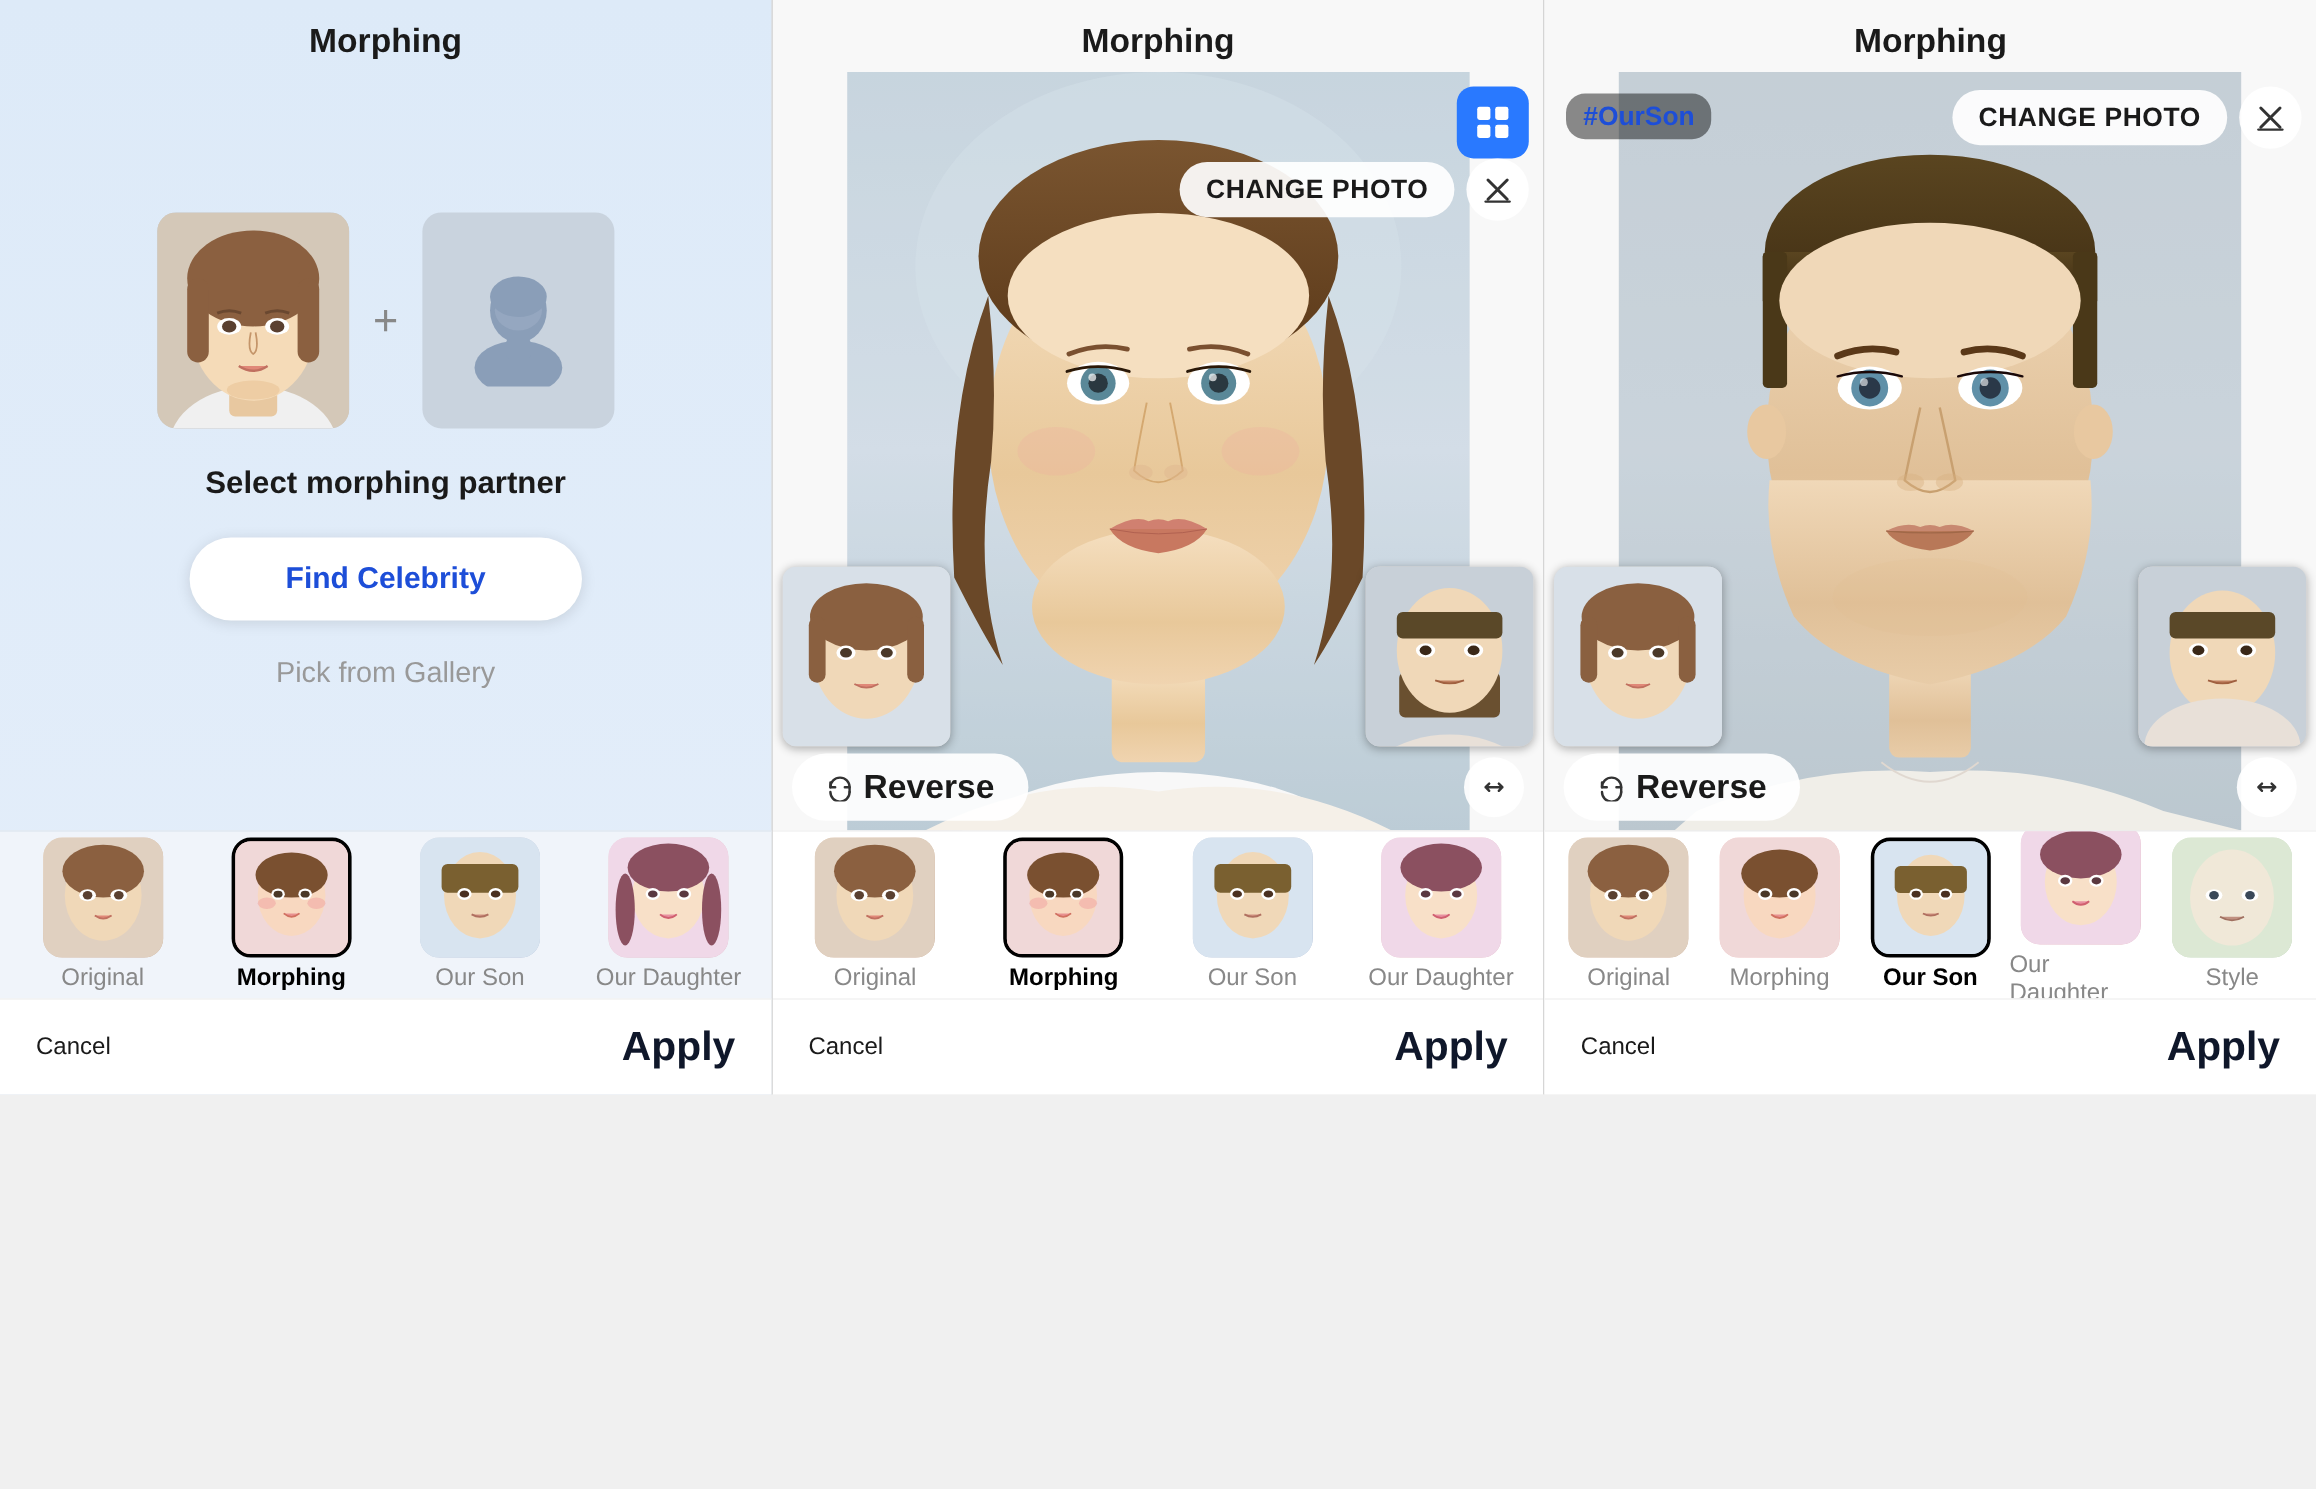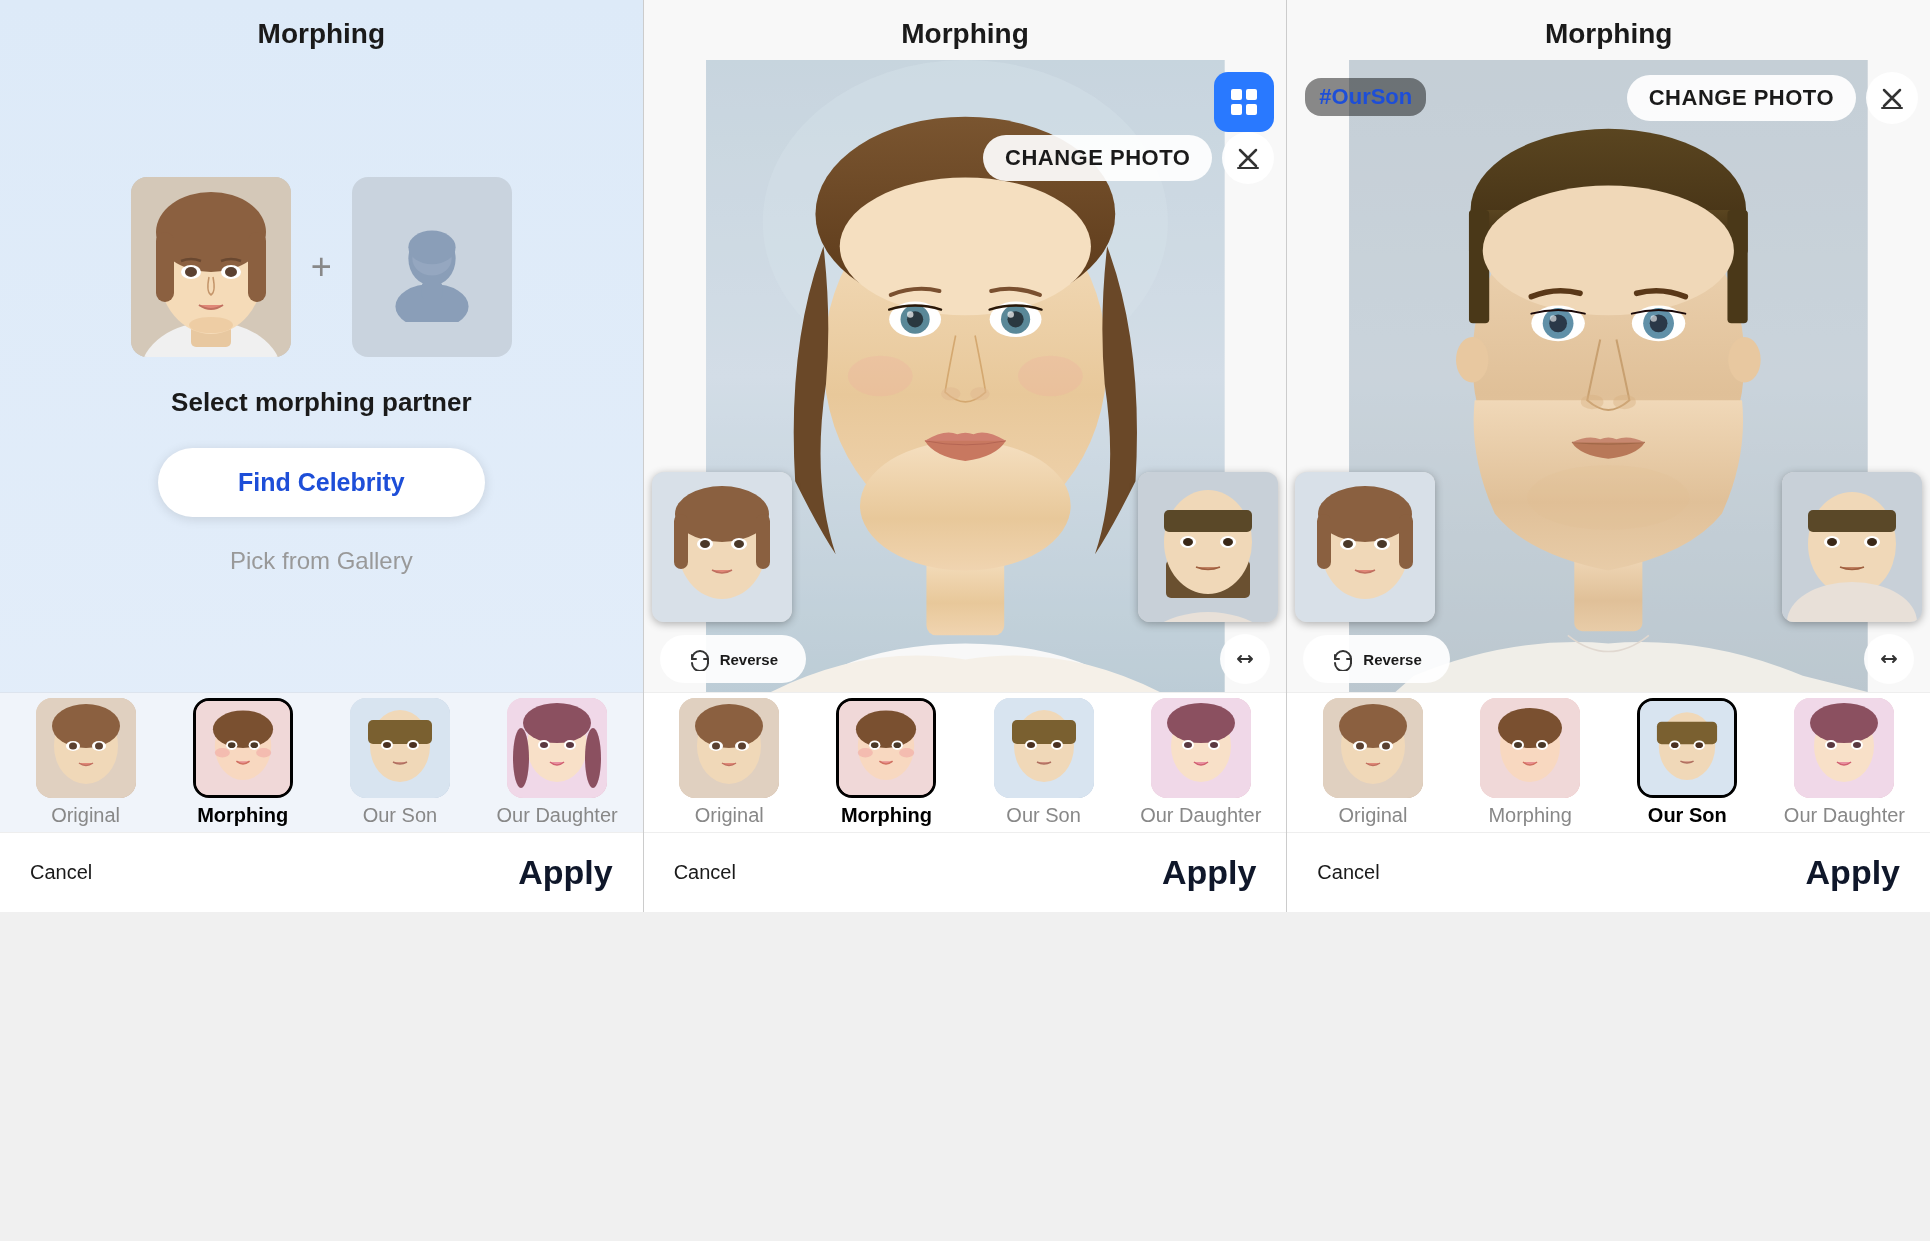--- a/index.html
+++ b/index.html
@@ -248,21 +248,21 @@
       justify-content: space-between;
       padding: 0 16px;
       z-index: 10;
     }
 
     .reverse-btn {
       background: rgba(255,255,255,0.92);
       border: none;
       border-radius: 30px;
       padding: 12px 28px;
-      font-size: 15px;
+      font-size: 28px;
       font-weight: 600;
       color: #1a1a1a;
       cursor: pointer;
       display: flex;
       align-items: center;
       gap: 8px;
     }
 
     .expand-btn {
       background: rgba(255,255,255,0.92);
@@ -897,19 +897,33 @@
           <ellipse cx="50" cy="25" rx="34" ry="20" fill="#8b5060"></ellipse>
           <ellipse cx="37" cy="47" rx="6" ry="5" fill="#fff"></ellipse>
           <ellipse cx="37" cy="47" rx="4" ry="3" fill="#5a3840"></ellipse>
           <ellipse cx="63" cy="47" rx="6" ry="5" fill="#fff"></ellipse>
           <ellipse cx="63" cy="47" rx="4" ry="3" fill="#5a3840"></ellipse>
           <path d="M43 64 Q50 70 57 64" stroke="#d06070" stroke-width="1.5" fill="#e890a0"></path>
         </svg>
       </div>
       <span class="toolbar-label">Our Daughter</span>
     </div>
+    <div class="toolbar-item">
+      <div class="toolbar-thumb thumb-style">
+        <svg viewBox="0 0 100 100" xmlns="http://www.w3.org/2000/svg" class="toolbar-face">
+          <rect width="100" height="100" fill="#dce8d4"></rect>
+          <ellipse cx="50" cy="50" rx="35" ry="40" fill="#f0e8d8"></ellipse>
+          <ellipse cx="35" cy="48" rx="7" ry="5" fill="#fff"></ellipse>
+          <ellipse cx="35" cy="48" rx="4" ry="3.5" fill="#3a4858"></ellipse>
+          <ellipse cx="65" cy="48" rx="7" ry="5" fill="#fff"></ellipse>
+          <ellipse cx="65" cy="48" rx="4" ry="3.5" fill="#3a4858"></ellipse>
+          <path d="M40 66 Q50 72 60 66" stroke="#a07060" stroke-width="1.5" fill="#c09080"></path>
+        </svg>
+      </div>
+      <span class="toolbar-label">Style</span>
+    </div>
   </div>
 
   <div class="panel-footer">
     <span class="footer-cancel">Cancel</span>
     <span class="footer-apply">Apply</span>
   </div>
 </div>
 
 </body></html>

